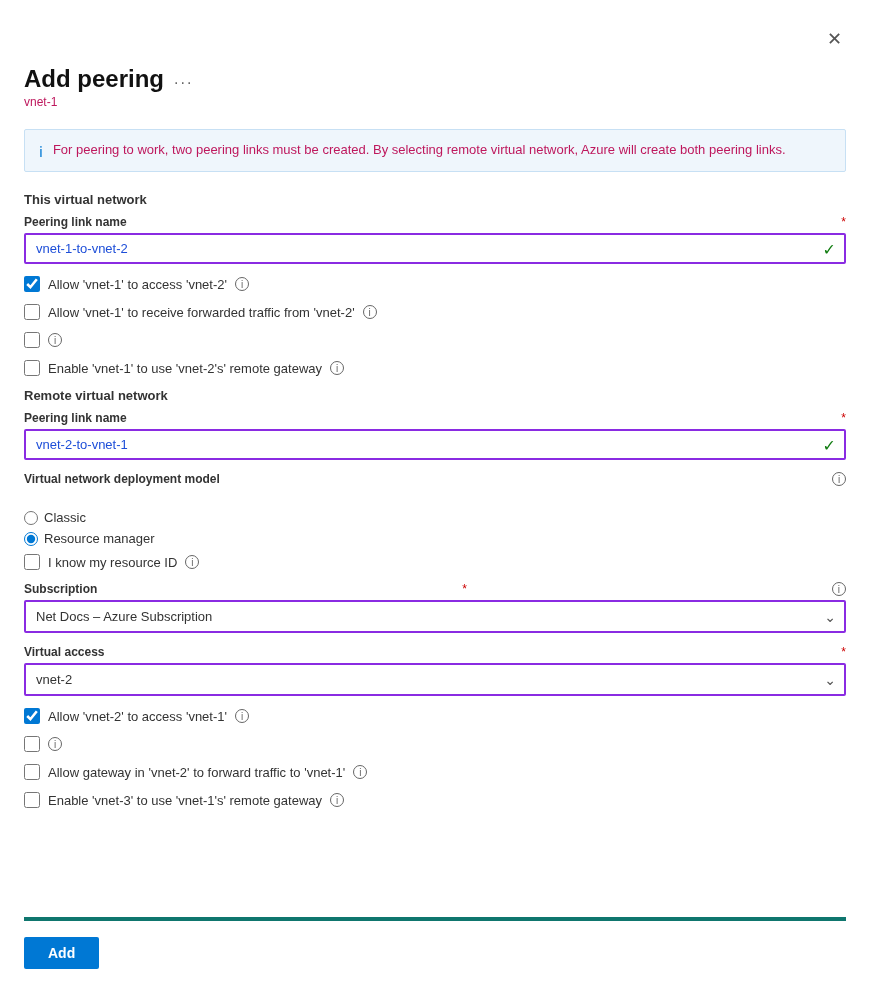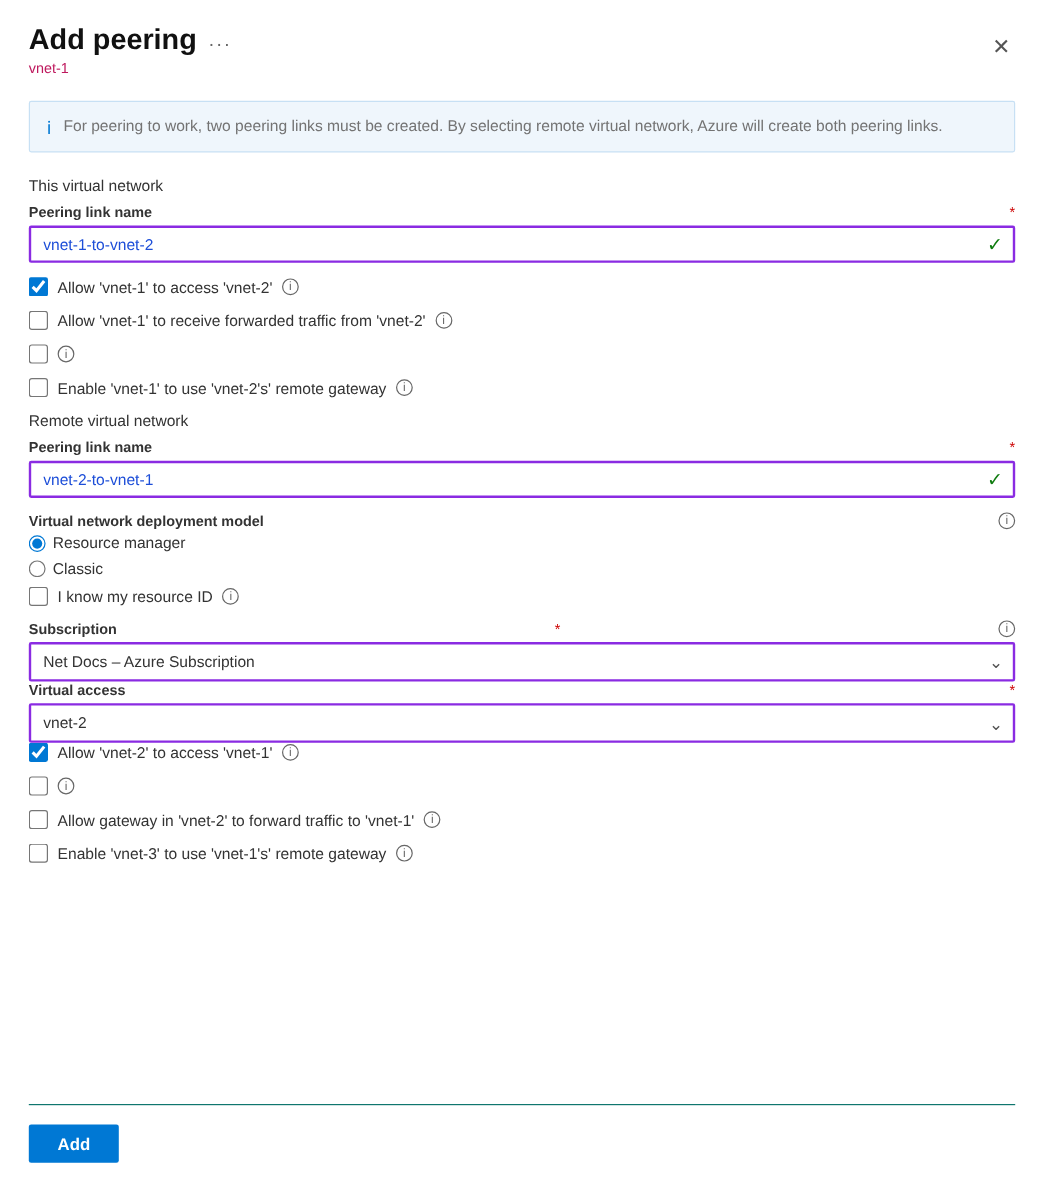--- a/index.html
+++ b/index.html
@@ -26,20 +26,21 @@
       margin-bottom: 4px;
     }
     .panel-title-group {}
     .panel-title {
       font-size: 24px;
       font-weight: 600;
       color: #111;
       display: flex;
       align-items: center;
       gap: 10px;
+      margin-top: 45px;
     }
     .panel-title .ellipsis {
       font-size: 16px;
       color: #666;
       font-weight: 400;
       letter-spacing: 2px;
     }
     .panel-subtitle {
       font-size: 12px;
       color: #be185d;
@@ -65,26 +66,26 @@
       margin: 16px 0 20px 0;
     }
     .info-icon {
       color: #0078d4;
       font-size: 15px;
       flex-shrink: 0;
       margin-top: 1px;
     }
     .info-text {
       font-size: 13px;
-      color: #737373;
+      color: #be185d;
       line-height: 1.5;
     }
     .section-title {
       font-size: 13px;
-      font-weight: 400;
+      font-weight: 700;
       color: #333;
       margin-bottom: 8px;
     }
     .input-wrapper {
       position: relative;
       margin-bottom: 12px;
     }
     .input-wrapper input {
       width: 100%;
       border: 2px solid #8a2be2;
@@ -138,21 +139,21 @@
       font-size: 13px;
     }
     .deployment-model-row input[type="radio"] {
       accent-color: #0078d4;
       width: 14px;
       height: 14px;
       cursor: pointer;
     }
     .select-wrapper {
       position: relative;
-      margin-bottom: 0;
+      margin-bottom: 12px;
     }
     .select-wrapper select {
       width: 100%;
       border: 2px solid #8a2be2;
       border-radius: 2px;
       padding: 7px 32px 7px 10px;
       font-size: 13px;
       color: #333;
       appearance: none;
       background: #fff;
@@ -179,21 +180,21 @@
       font-size: 12px;
       color: #333;
       font-weight: 600;
     }
     .field-label-row .required-star {
       color: #c00;
       font-size: 12px;
     }
     .footer {
       margin-top: auto;
-      border-top: 1px solid #0f766e;
+      border-top: 4px solid #0f766e;
       padding: 16px 0 20px 0;
       display: flex;
       align-items: center;
     }
     .add-btn {
       background: #0078d4;
       color: #fff;
       border: none;
       border-radius: 2px;
       padding: 8px 24px;
@@ -271,32 +272,32 @@
 
       <div class="field-label-row">
         <span class="label-text">Peering link name</span>
         <span class="required-star">*</span>
       </div>
       <div class="input-wrapper">
         <input type="text" value="vnet-2-to-vnet-1" style="">
         <span class="input-check">✓</span>
       </div>
 
-      <div class="field-label-row" style="margin-bottom:4px;">
+      <div class="field-label-row" style="margin-bottom:24px;">
         <span class="label-text">Virtual network deployment model</span>
         <span class="info-circle">i</span>
       </div>
 
+      <div class="deployment-model-row">
+        <input type="radio" name="deployment_model" id="classic" style="">
+        <label for="classic">Classic</label>
+      </div>
       <div class="deployment-model-row">
         <input type="radio" name="deployment_model" id="rm" checked="" style="">
         <label for="rm">Resource manager</label>
-      </div>
-      <div class="deployment-model-row">
-        <input type="radio" name="deployment_model" id="classic" style="">
-        <label for="classic">Classic</label>
       </div>
 
       <div class="checkbox-row" style="margin-top:8px;align-items:center;">
         <input type="checkbox" id="cb_rid" style="">
         <label for="cb_rid">I know my resource ID</label>
         <span class="info-circle">i</span>
       </div>
 
       <div style="margin-top:8px;">
         <div class="field-label-row">

